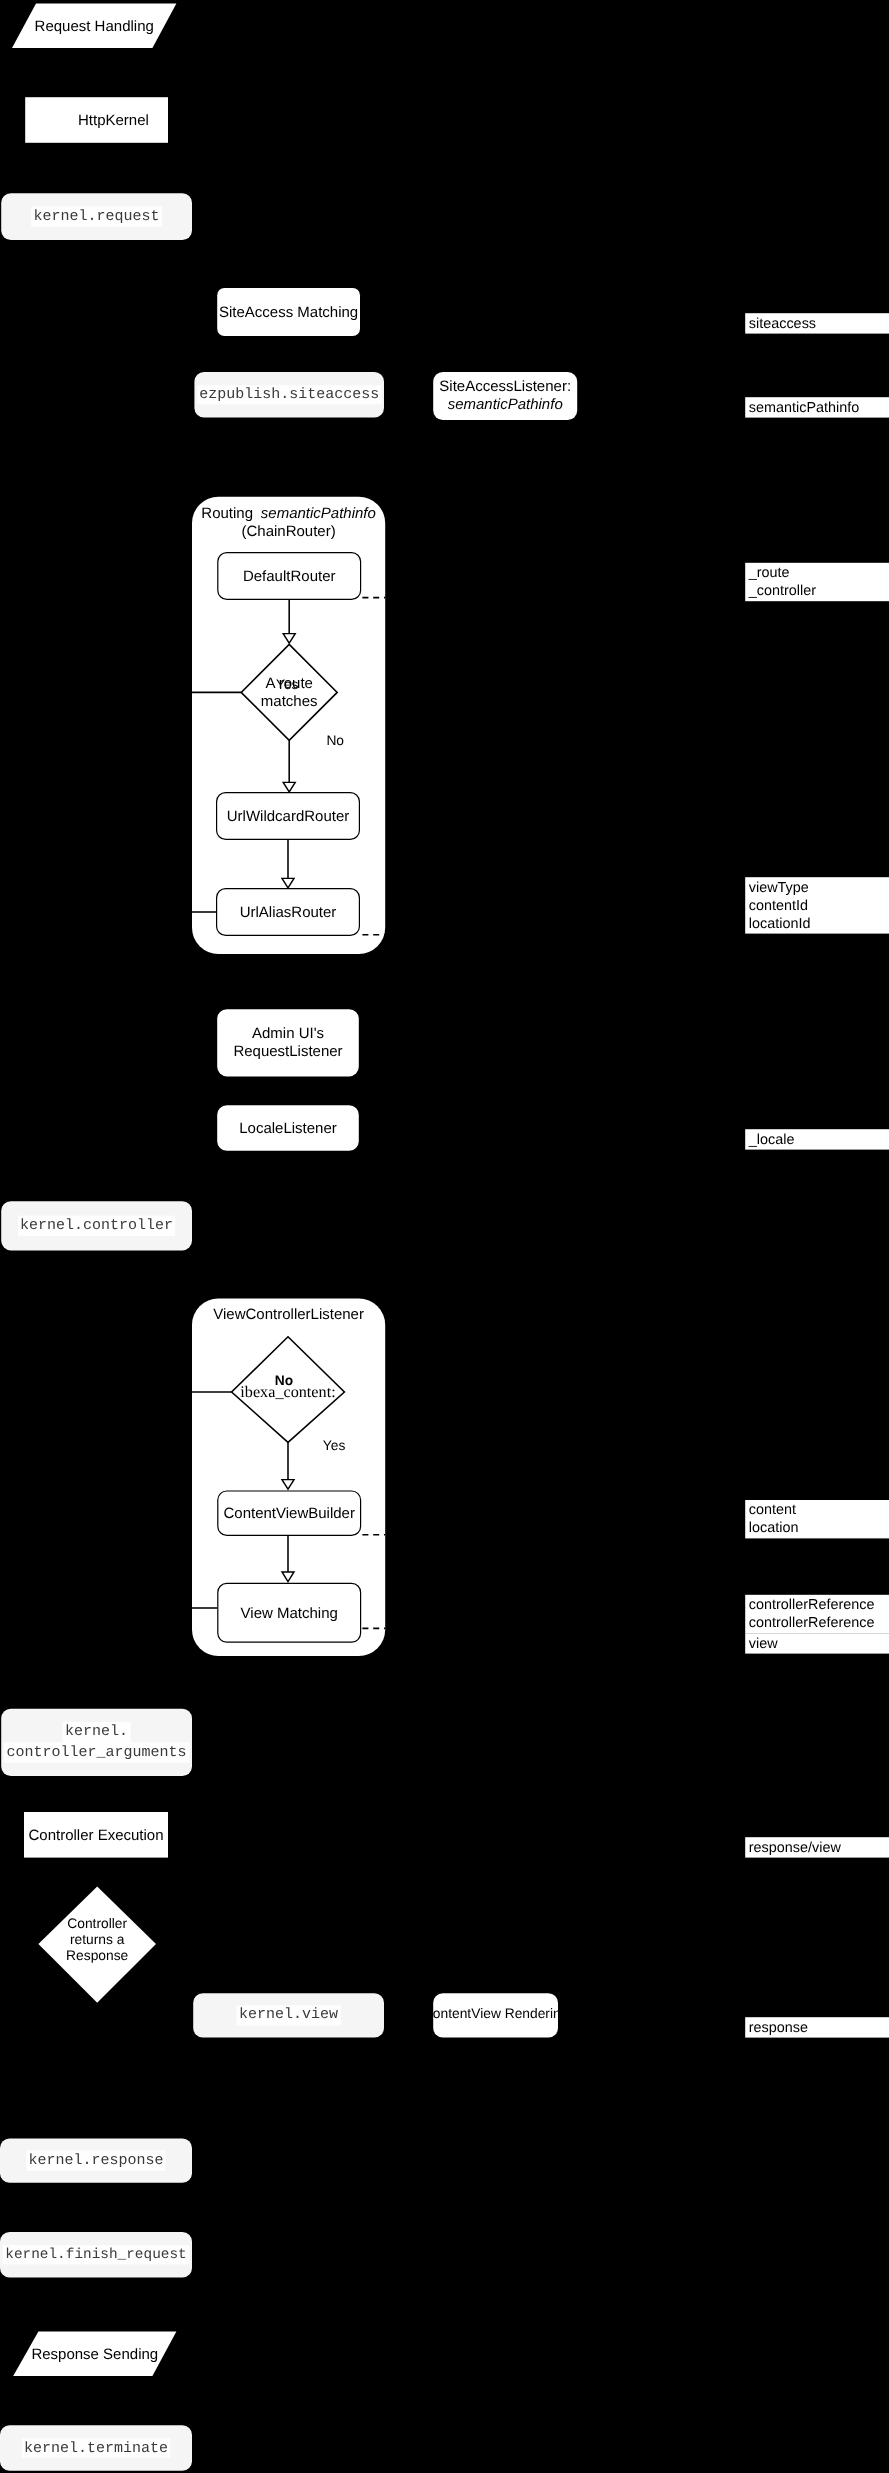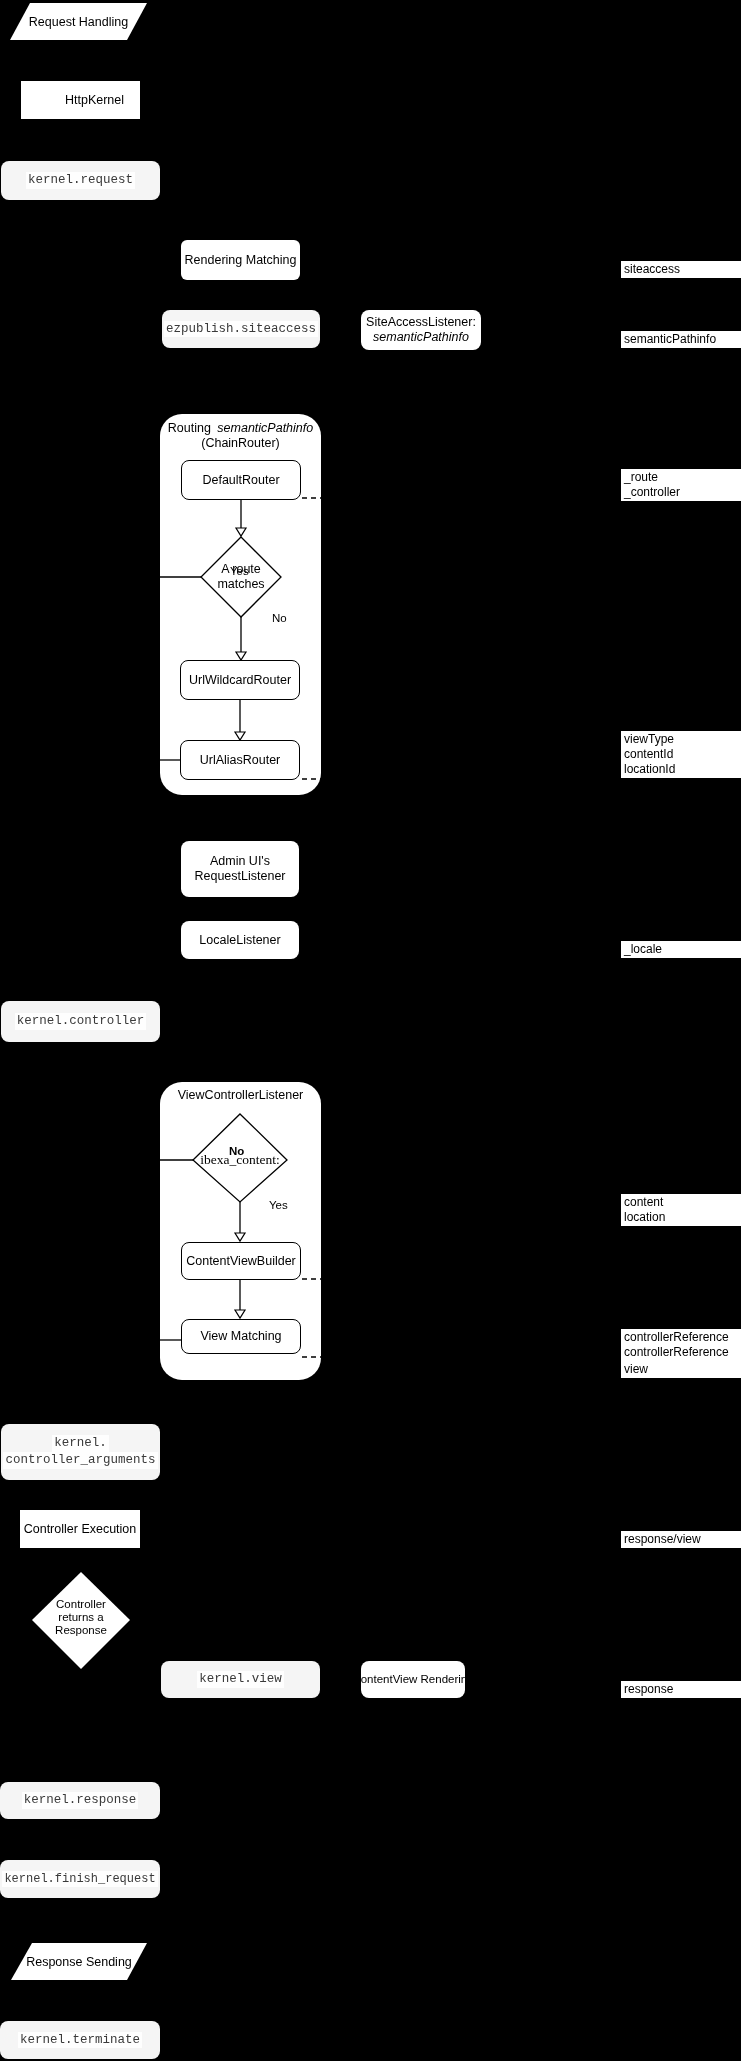--- a/index.html
+++ b/index.html
@@ -69,21 +69,21 @@
 
   <div class="abs flexc node" style="left:21px;top:81px;width:119px;height:38px;padding-left:28px;">
       <span>HttpKernel</span>
     </div>
 
   <div class="abs flexc event" style="left:1px;top:161px;width:159px;height:39px;">
       <span class="hl">kernel.request</span>
     </div>
 
   <div class="abs flexc node r6" style="left:181px;top:240px;width:119px;height:40px;">
-      <span>Rendering Matching</span>
+      <span>SiteAccess Matching</span>
     </div>
 
   <div class="abs ann" style="top:261px;">
       <div>siteaccess</div>
     </div>
 
   <div class="abs flexc event" style="left:162px;top:310px;width:158px;height:38px;">
       <span class="hl">ezpublish.siteaccess</span>
     </div>
 
@@ -156,26 +156,26 @@
   <div class="abs flexc ctext serif" style="left:190px;top:1151px;width:100px;height:18px;">
       <span>ibexa_content:</span>
     </div>
   <div class="abs small" style="left:181px;top:1145px;font-weight:bold;">No</div>
   <div class="abs small" style="left:221px;top:1199px;">Yes</div>
 
   <div class="abs flexc node r8 bordered" style="left:181px;top:1242px;width:120px;height:38px;">
       <span>ContentViewBuilder</span>
     </div>
 
-  <div class="abs ann" style="top:1194px;">
+  <div class="abs ann" style="top:1250px;">
     <div>content</div>
     <div>location</div>
   </div>
 
-  <div class="abs flexc node r8 bordered" style="left:181px;top:1319px;width:120px;height:35px;">
+  <div class="abs flexc node r8 bordered" style="left:181px;top:1319px;width:120px;height:50px;">
       <span>View Matching</span>
     </div>
 
   <div class="abs ann" style="top:1329px;">
     <div>controllerReference</div>
     <div>controllerReference</div>
   </div>
   <div class="abs ann" style="top:1361px;">
       <div>view</div>
     </div>

